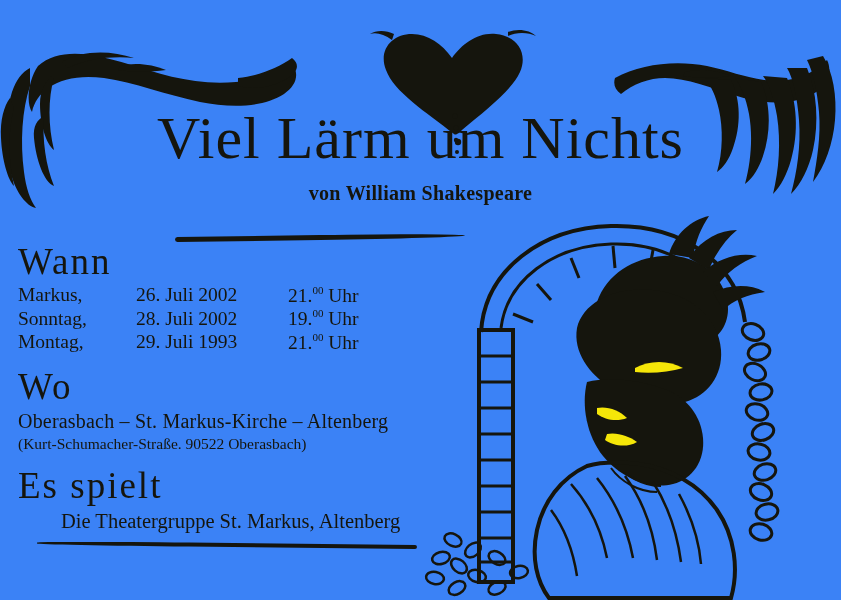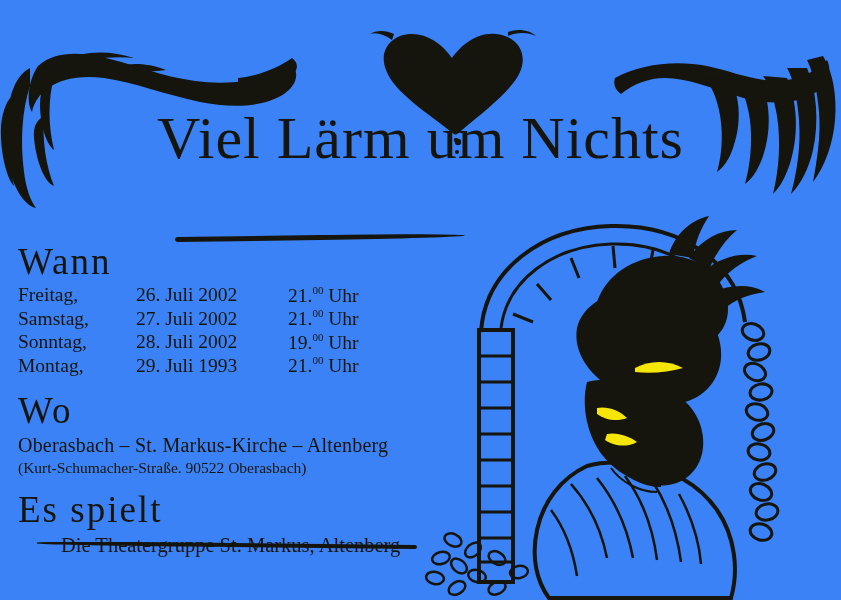--- a/index.html
+++ b/index.html
@@ -206,20 +206,21 @@
     <g fill="#15150d">
       <circle cx="15" cy="4" r="2.6"></circle>
       <circle cx="16" cy="16" r="2.4"></circle>
       <circle cx="16" cy="28" r="2.2"></circle>
       <circle cx="17" cy="40" r="2"></circle>
     </g>
   </svg>
 
   <div class="title-block">
     <div class="main-title">Viel Lärm um Nichts</div>
+    <div class="subtitle">von William Shakespeare</div>
   </div>
 
   <div class="rule-top"></div>
 
   <svg class="illus" viewBox="0 0 430 390">
     <g fill="#15150d">
 
       <path d="M78 120 L112 120 L112 372 L78 372 Z" fill="none" stroke="#15150d" stroke-width="4"></path>
       <g stroke="#15150d" stroke-width="3">
         <line x1="78" y1="146" x2="112" y2="146"></line>
@@ -310,27 +311,22 @@
     </g>
   </svg>
 
   <div class="info">
 
     <div class="head">Wann</div>
 
     <table class="dates">
       <tbody>
         <tr>
-          <td class="day">Freitag,</td>
+          <td class="day">Markus,</td>
           <td class="date">26. Juli 2002</td>
-          <td class="time"><span>21.</span><sup class="min">00</sup> <span>Uhr</span></td>
-        </tr>
-        <tr>
-          <td class="day">Samstag,</td>
-          <td class="date">27. Juli 2002</td>
           <td class="time"><span>21.</span><sup class="min">00</sup> <span>Uhr</span></td>
         </tr>
         <tr>
           <td class="day">Sonntag,</td>
           <td class="date">28. Juli 2002</td>
           <td class="time"><span>19.</span><sup class="min">00</sup> <span>Uhr</span></td>
         </tr>
         <tr>
           <td class="day">Montag,</td>
           <td class="date">29. Juli 1993</td>

